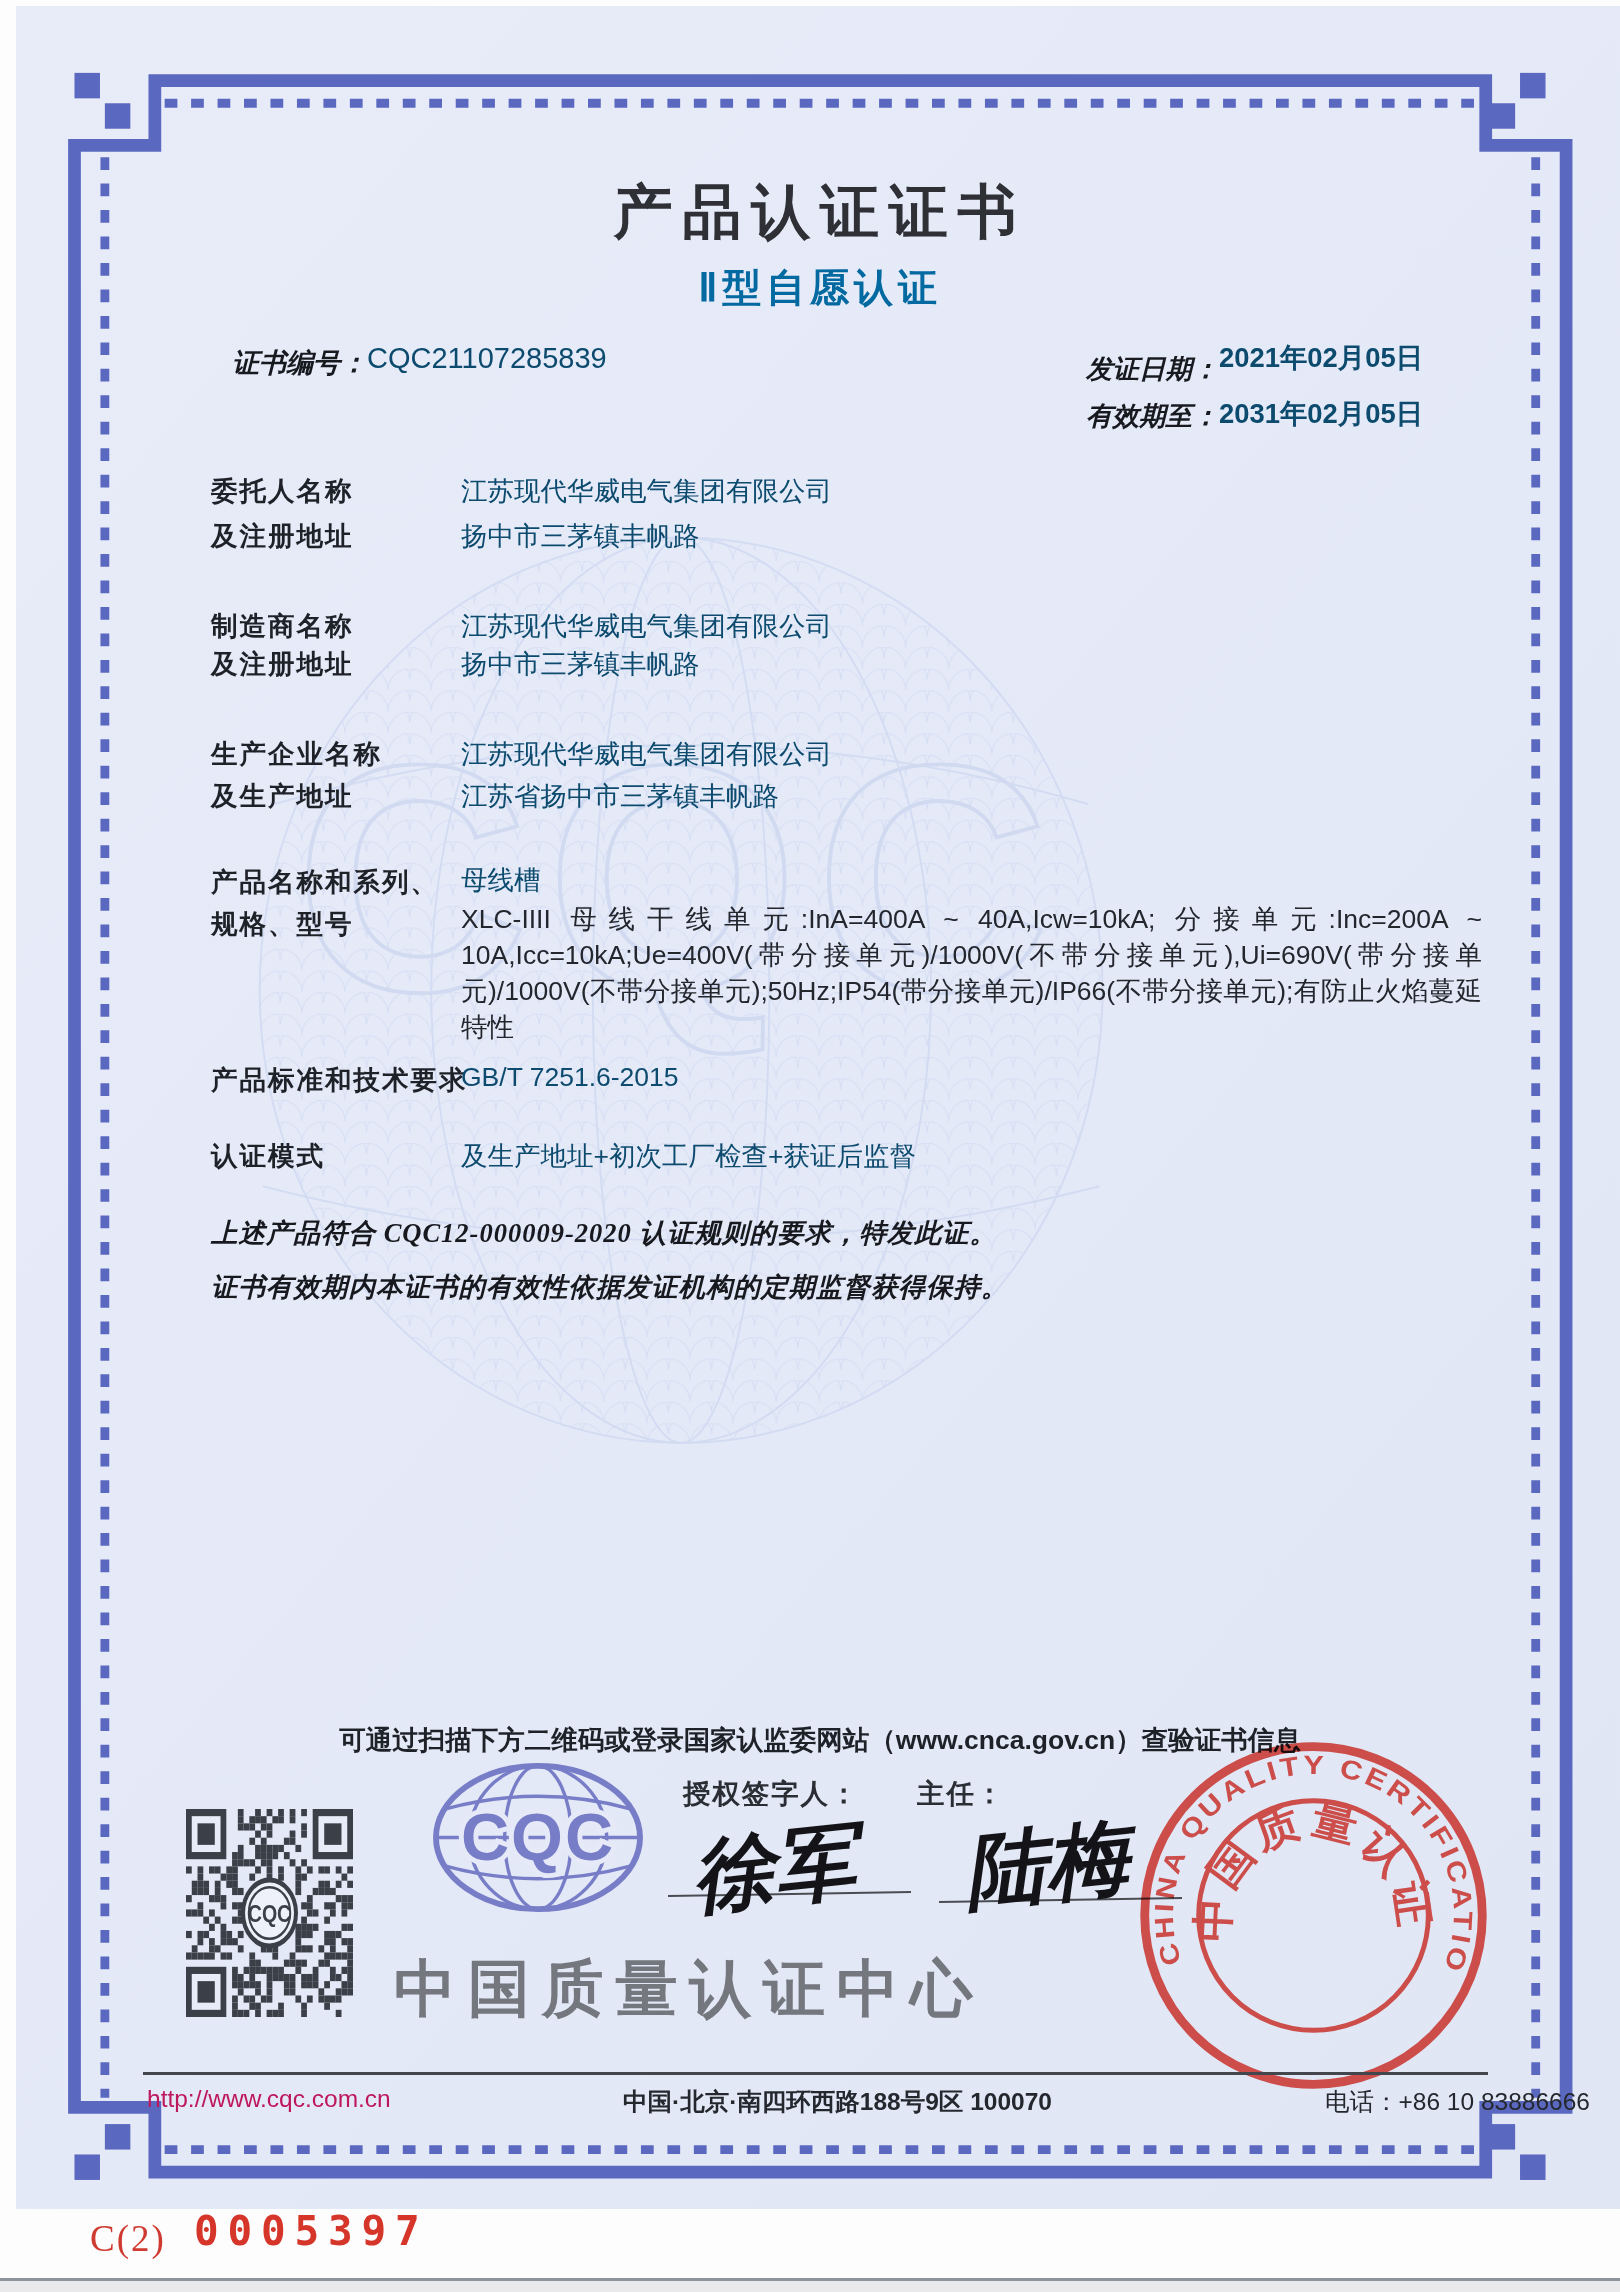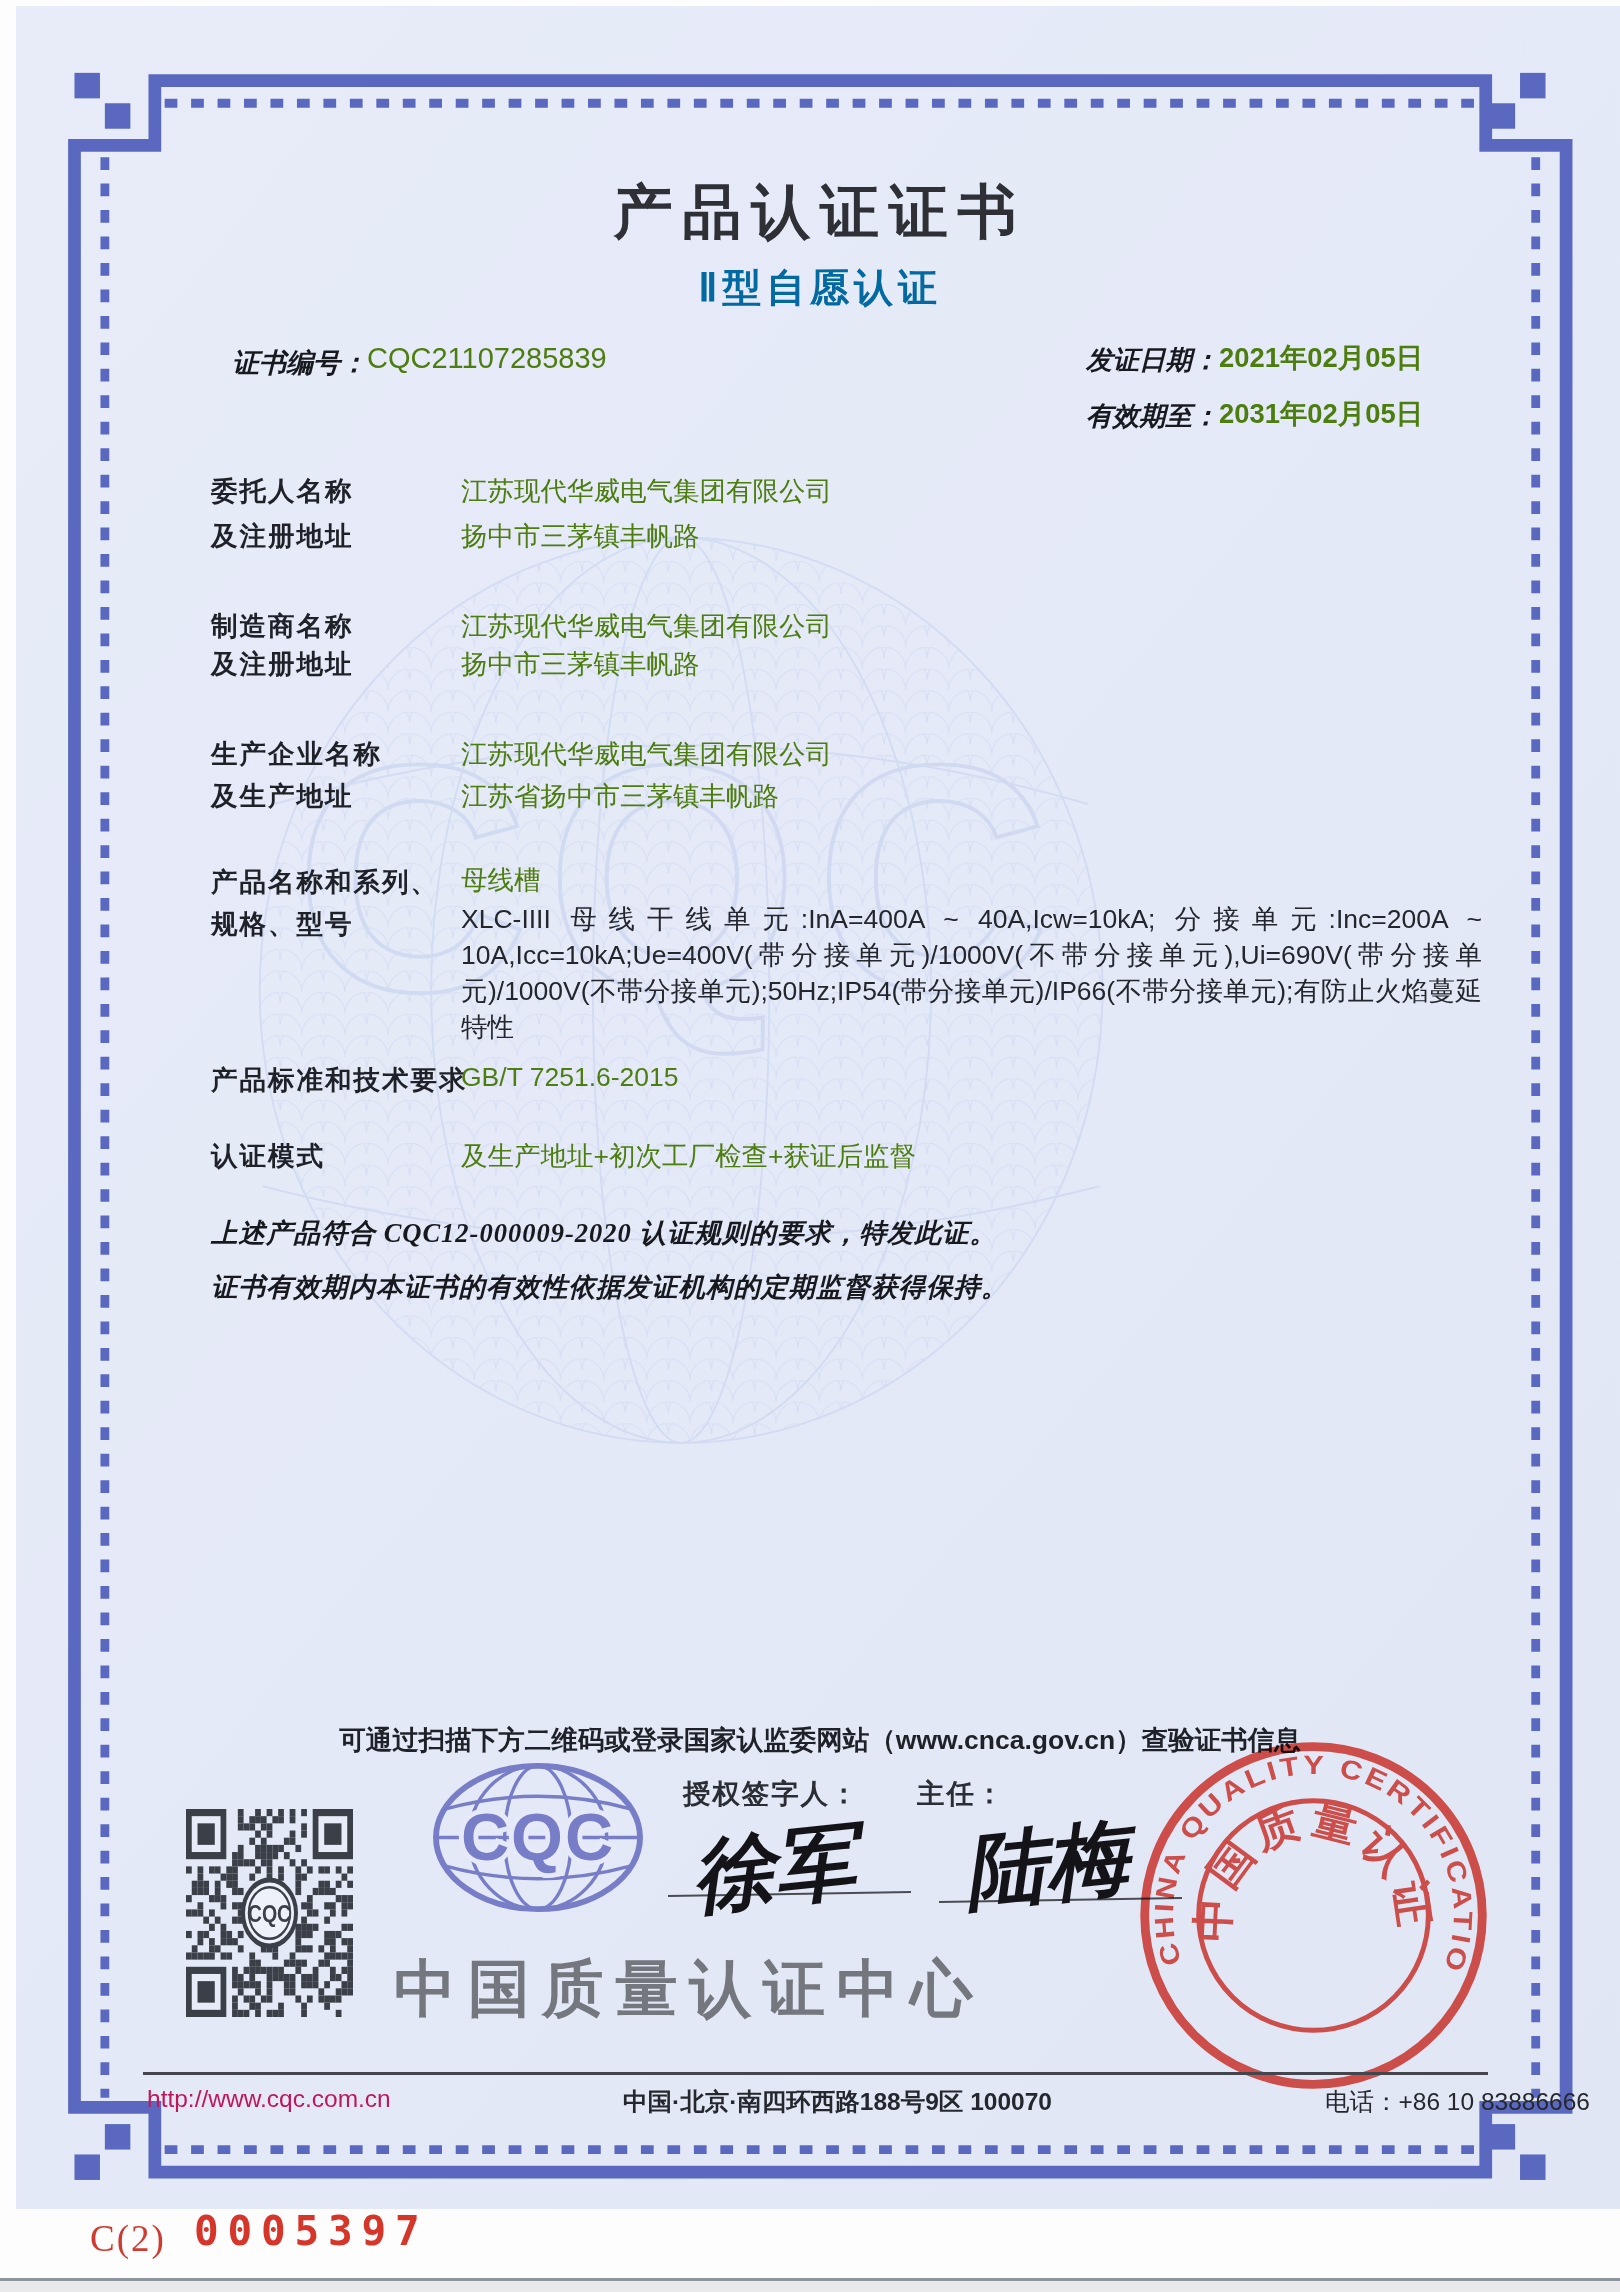--- a/index.html
+++ b/index.html
@@ -17,21 +17,21 @@
   .title {
     left:74px; width:1492px; top:173px; text-align:center;
     font-size:59px; font-weight:bold; letter-spacing:9.8px; color:#2e3036;
   }
   .subtitle {
     left:74px; width:1492px; top:261px; text-align:center;
     font-size:39px; font-weight:bold; letter-spacing:4.9px; color:#0369a1;
   }
   .kai { font-family:"Liberation Serif", serif; font-style:italic; font-weight:bold; color:#17191f; }
   .lbl { font-weight:bold; font-size:26.5px; color:#1e2127; letter-spacing:2px; }
-  .val { font-size:26.5px; color:#4d7c0f; }
+  .val { font-size:26.5px; color:#0c4a6e; }
   .valb { font-weight:bold; }
   .spec {
     font-size:26.5px; line-height:36px; color:#23262d;
     text-align:justify; text-justify:inter-character;
   }
   .stmt {
     font-family:"Liberation Serif", serif; font-style:italic; font-weight:600;
     font-size:26.5px; color:#17191f; letter-spacing:1px;
   }
   .notice { left:74px; width:1492px; top:1722px; text-align:center;
@@ -101,21 +101,21 @@
     <rect x="1551" y="2198" width="26" height="26"></rect>
     <rect x="1520" y="2167" width="26" height="26"></rect>
   </g>
 </svg>
 
 <div class="abs title">产品认证证书</div>
 <div class="abs subtitle">Ⅱ型自愿认证</div>
 
 <span class="abs kai" style="left:232px;top:345px;font-size:27px">证书编号：</span>
 <span class="abs val" style="left:367px;top:342px;font-size:29px">CQC21107285839</span>
-<span class="abs kai" style="left:1086px;top:342px;font-size:26.5px">发证日期：</span>
+<span class="abs kai" style="left:1086px;top:351px;font-size:26.5px">发证日期：</span>
 <span class="abs val valb" style="left:1219px;top:340px;font-size:27.4px">2021年02月05日</span>
 <span class="abs kai" style="left:1086px;top:398px;font-size:26.5px">有效期至：</span>
 <span class="abs val valb" style="left:1219px;top:396px;font-size:27.4px">2031年02月05日</span>
 
 <span class="abs lbl" style="left:211px;top:473px">委托人名称</span>
 <span class="abs lbl" style="left:211px;top:518px">及注册地址</span>
 <span class="abs val" style="left:461px;top:473px">江苏现代华威电气集团有限公司</span>
 <span class="abs val" style="left:461px;top:518px">扬中市三茅镇丰帆路</span>
 
 <span class="abs lbl" style="left:211px;top:608px">制造商名称</span>

